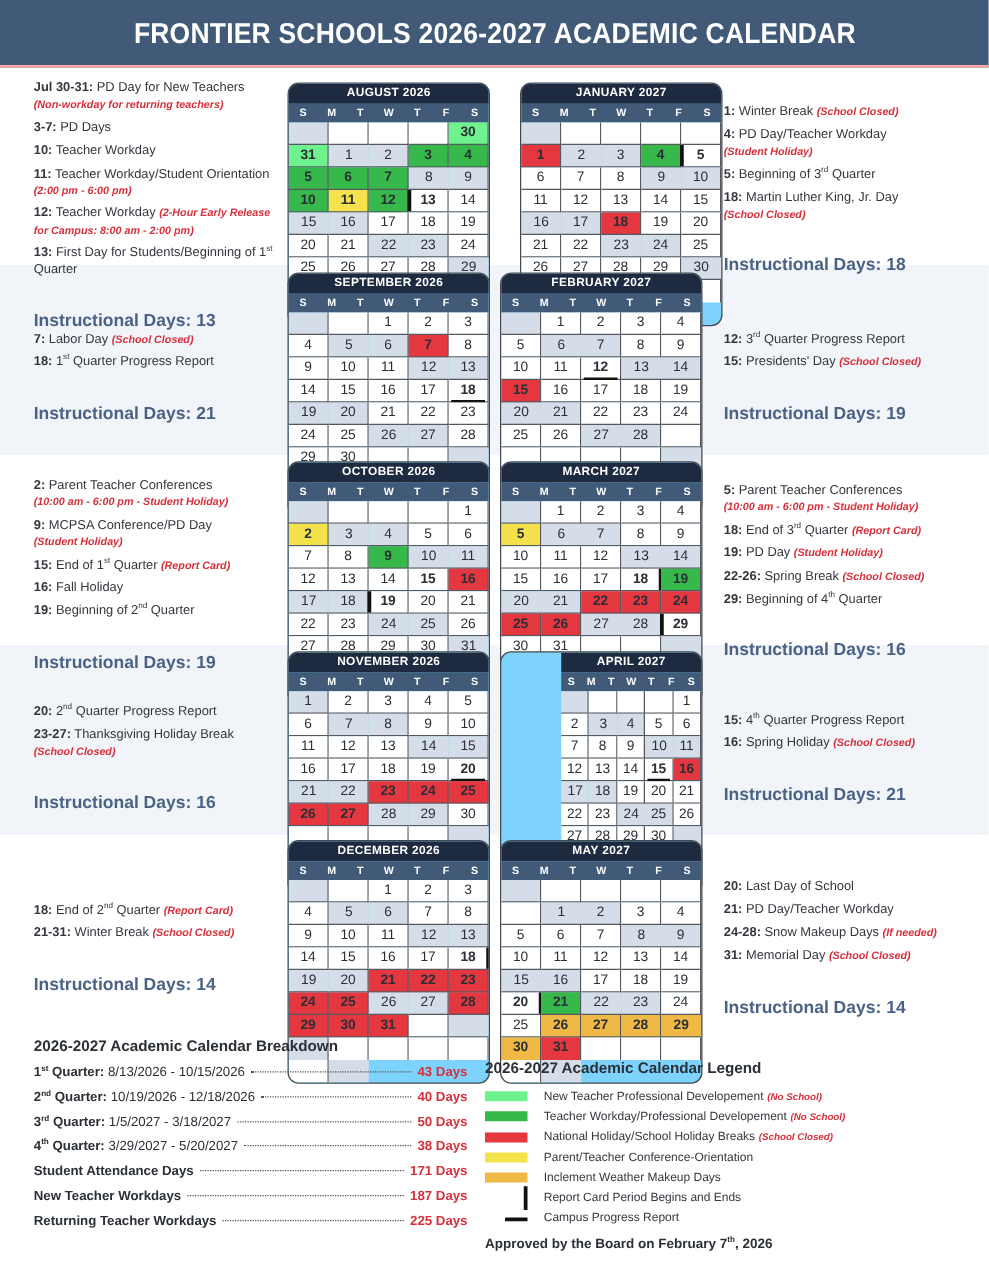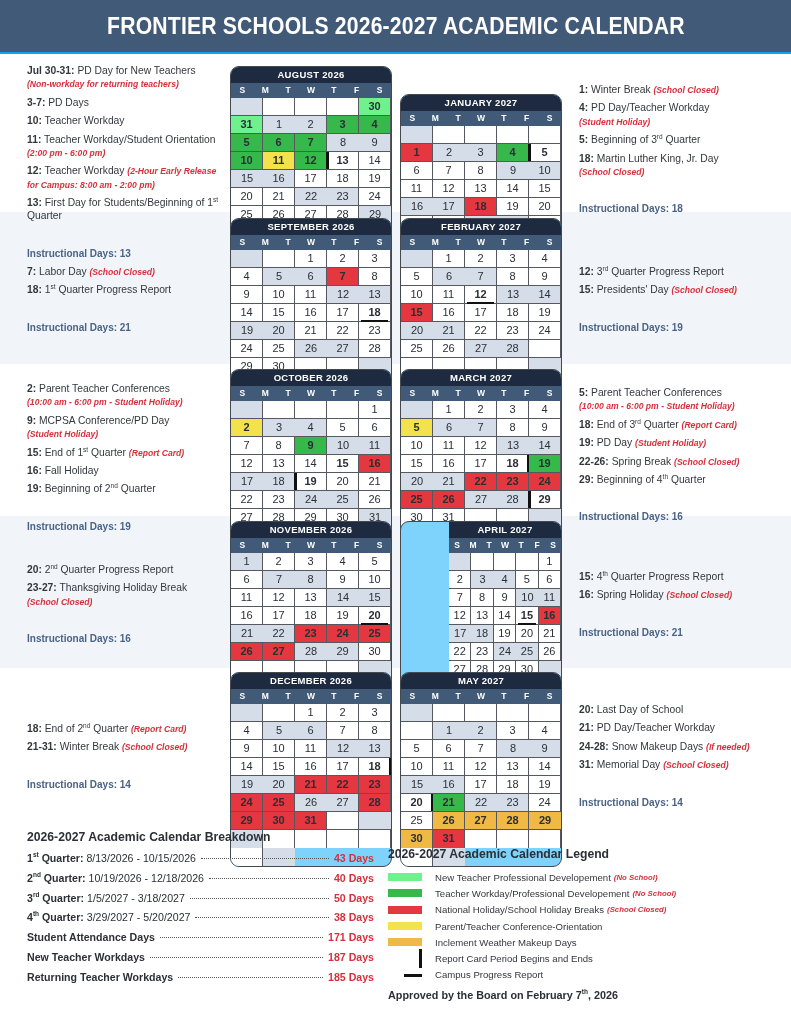--- a/index.html
+++ b/index.html
@@ -1,25 +1,25 @@
 <!DOCTYPE html>
 <html><head>
 <meta charset="utf-8">
 <style>
   * { box-sizing: border-box; margin: 0; padding: 0; }
   body { width: 791px; height: 1024px; background: #ffffff; font-family: "Liberation Sans", sans-serif; color: #2b2f36; overflow: hidden; position: relative; }
-  .title-bar { position: absolute; left: 0; top: 0; width: 791px; height: 54px; background: #415a77; display: flex; align-items: center; justify-content: center; border-bottom: 2px solid #0ea5e9; }
+  .title-bar { position: absolute; left: 0; top: 0; width: 791px; height: 54px; background: #415a77; display: flex; align-items: center; justify-content: center; border-bottom: 2px solid #fca5a5; }
   .title-bar h1 { color: #ffffff; font-family: "Liberation Sans", sans-serif; font-weight: bold; font-size: 23px; letter-spacing: 0.2px; transform: scaleX(0.92); }
   .band { position: absolute; left: 0; width: 791px; height: 152px; }
   .band.alt { background: #f1f5fa; }
   .notes { position: absolute; font-size: 10.3px; line-height: 1.3; color: #33373d; }
   .notes .item { margin-bottom: 5px; }
   .notes .item b { font-weight: bold; }
   .notes .red { color: #d6303c; font-style: italic; font-weight: bold; font-size: 8.6px; }
-  .notes .instr { color: #4a6385; font-weight: bold; font-size: 10px; margin-top: 24px; }
+  .notes .instr { color: #4a6385; font-weight: bold; font-size: 14px; margin-top: 24px; }
   sup { font-size: 6.5px; vertical-align: super; line-height: 0; }
   .cal { position: absolute; width: 162px; border-radius: 9px; overflow: hidden; border: 1.5px solid #44484f; background: #7dd3fc; }
   .cal .mhead { background: #1e2a40; color: #ffffff; font-weight: bold; font-size: 9.5px; text-align: center; height: 16px; line-height: 16px; letter-spacing: 0.3px; }
   .cal .dhead { display: grid; grid-template-columns: repeat(7, 1fr); background: #415a77; color: #ffffff; font-weight: bold; font-size: 8.5px; height: 15px; line-height: 15px; text-align: center; }
   .cal .grid { display: grid; grid-template-columns: repeat(5, 1fr); grid-auto-rows: 18px; }
   .cal .cell { border-right: 1px solid #55595f; border-bottom: 1px solid #55595f; text-align: center; font-size: 11px; line-height: 17px; color: #2b2f36; background: #ffffff; position: relative; }
   .cal .cell.we { background: #d4dde8; }
   .cal .cell.c7 { border-right: none; }
   .cal .cell.last { border-bottom: none; }
   .cal .cell.bold { font-weight: bold; }
@@ -363,21 +363,21 @@
         <div class="cell last"></div>
         <div class="cell last"></div>
         <div class="cell we c7 last"></div>
       </div>
     </div>
     <div class="notes" style="left: 27px; top: 722px; width: 200px;">
       <div class="item"><b>18:</b> End of 2<sup>nd</sup> Quarter <span class="red">(Report Card)</span></div>
       <div class="item"><b>21-31:</b> Winter Break <span class="red">(School Closed)</span></div>
       <div class="instr">Instructional Days: 14</div>
     </div>
-    <div class="cal" style="left: 400px; top: 66px; margin-top: 28px;">
+    <div class="cal" style="left: 416px; top: 66px;">
       <div class="mhead">JANUARY 2027</div>
       <div class="dhead">
         <span>S</span>
         <span>M</span>
         <span>T</span>
         <span>W</span>
         <span>T</span>
         <span>F</span>
         <span>S</span>
       </div>
@@ -713,21 +713,21 @@
         <span class="val">171 Days</span>
       </div>
       <div class="brk-row">
         <span class="lbl"><b>New Teacher Workdays</b></span>
         <span class="dots"></span>
         <span class="val">187 Days</span>
       </div>
       <div class="brk-row">
         <span class="lbl"><b>Returning Teacher Workdays</b></span>
         <span class="dots"></span>
-        <span class="val">185 Days</span>
+        <span class="val">225 Days</span>
       </div>
     </div>
 </div>
 
 <div class="bottom" style="left:388px;margin-top:17px;">
   <h2>2026-2027 Academic Calendar Legend</h2>
   <div id="leg">
       <div class="leg-row">
         <span class="sw" style="background: rgb(110, 242, 142);"></span>
         <span>New Teacher Professional Developement</span>

